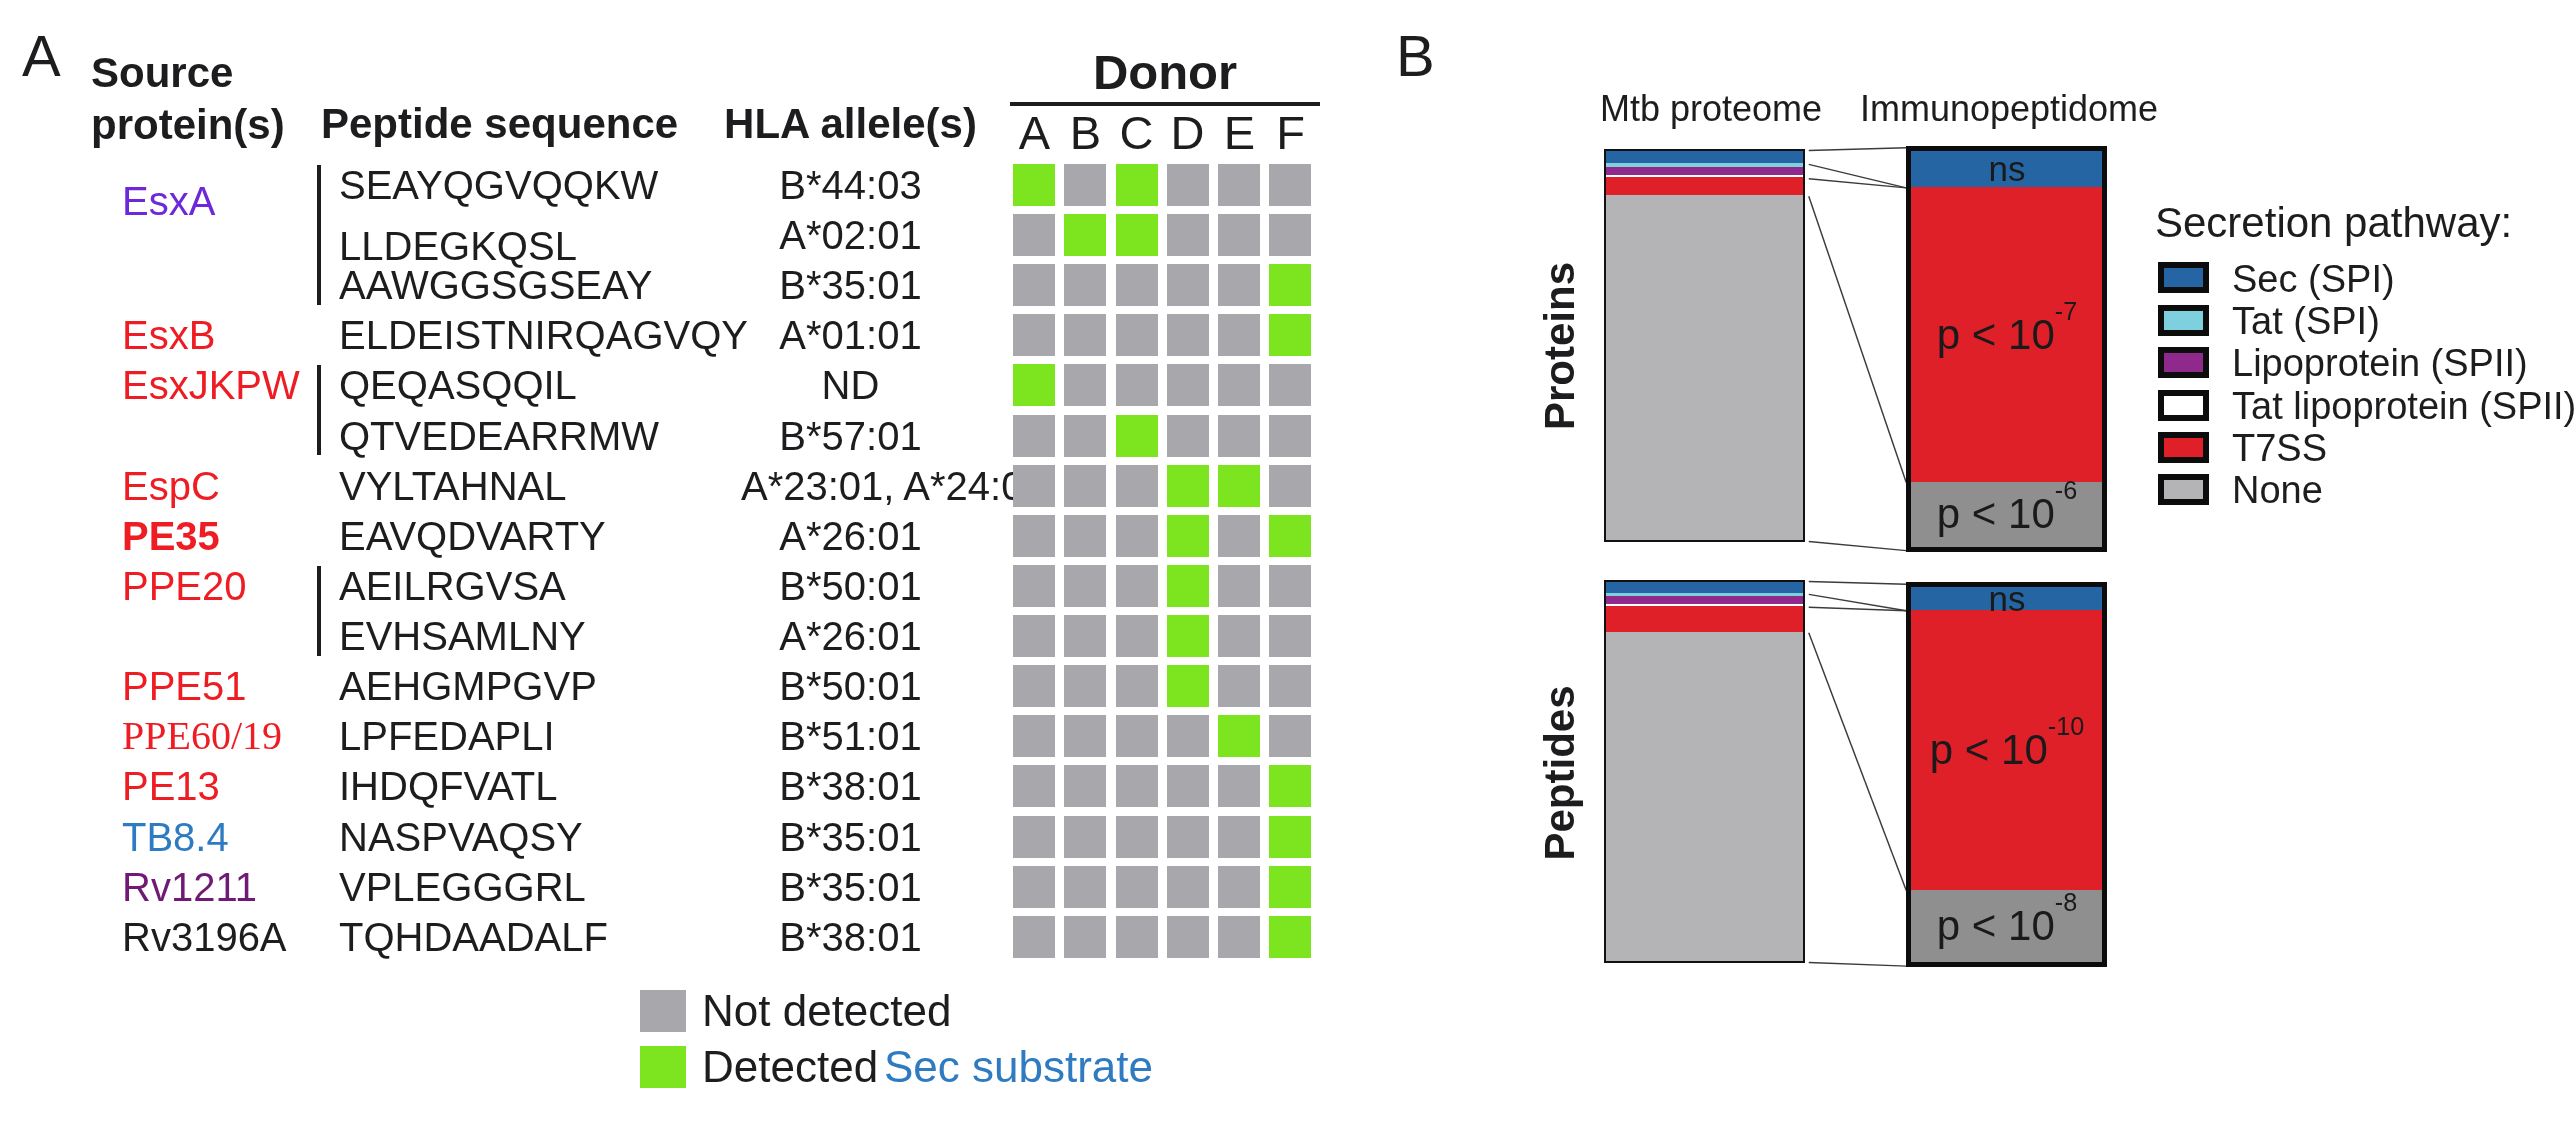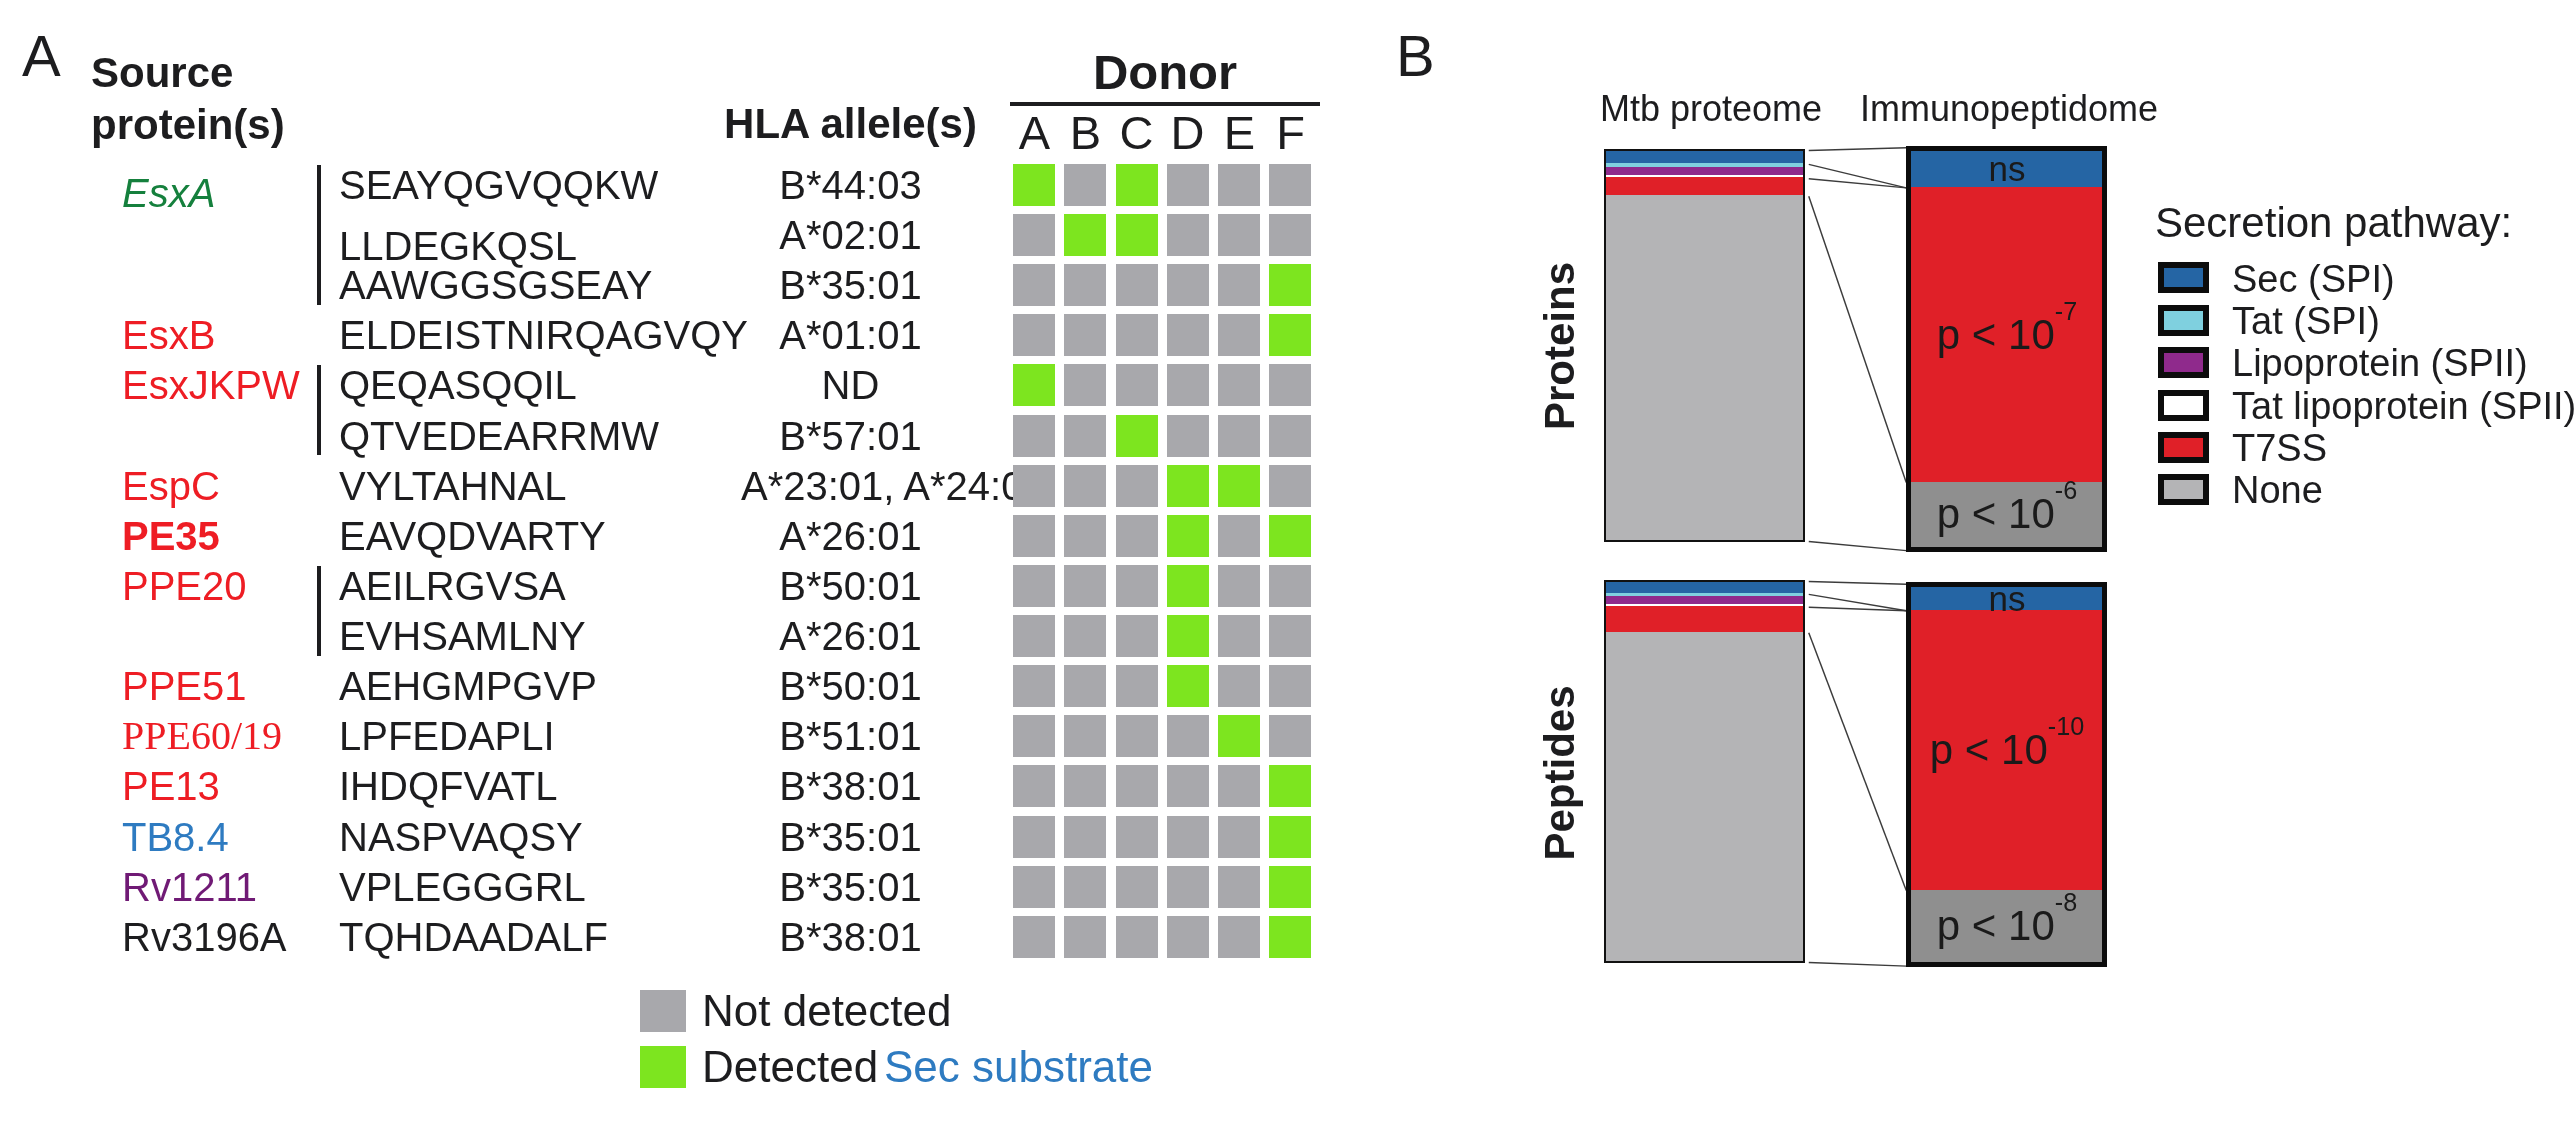--- a/index.html
+++ b/index.html
@@ -19,37 +19,38 @@
 </style>
 </head>
 <body>
 
 <div id="fig">
 
   <div class="abs nw" style="left:22px;top:22px;font-size:58px;">A</div>
 
   <div class="abs bold" style="left:91px;top:47px;width:235px;font-size:42px;line-height:52px;">Source protein(s)</div>
 
+  <div class="abs nw bold" style="left:321px;top:100px;font-size:42px;">Peptide sequence</div>
 
   <div class="abs nw bold ctr" style="left:723px;top:100px;width:255px;font-size:42px;">HLA allele(s)</div>
 
   <div class="abs nw bold ctr" style="left:1010px;top:44px;width:310px;font-size:49px;">Donor</div>
 
   <div class="abs" style="left:1010px;top:102px;width:310px;height:3.6px;background:#1d1d1f;"></div>
 
   <div id="donor-letters">
       <div class="abs nw" style="left: 1009px; top: 109px; width: 51px; height: 47px; line-height: 47px; text-align: center; font-size: 47px;">A</div>
       <div class="abs nw" style="left: 1060px; top: 109px; width: 51px; height: 47px; line-height: 47px; text-align: center; font-size: 47px;">B</div>
       <div class="abs nw" style="left: 1111px; top: 109px; width: 51px; height: 47px; line-height: 47px; text-align: center; font-size: 47px;">C</div>
       <div class="abs nw" style="left: 1162px; top: 109px; width: 51px; height: 47px; line-height: 47px; text-align: center; font-size: 47px;">D</div>
       <div class="abs nw" style="left: 1214px; top: 109px; width: 51px; height: 47px; line-height: 47px; text-align: center; font-size: 47px;">E</div>
       <div class="abs nw" style="left: 1265px; top: 109px; width: 51px; height: 47px; line-height: 47px; text-align: center; font-size: 47px;">F</div>
     </div>
   <div id="table-rows">
-      <div class="abs nw" style="left: 122px; top: 172px; height: 42px; line-height: 42px; font-size: 40px; color: #15803d; font-style: italic;">EsxA</div>
+      <div class="abs nw" style="left: 122px; top: 180px; height: 42px; line-height: 42px; font-size: 40px; color: #6d28d9;">EsxA</div>
       <div class="abs nw" style="left: 339px; top: 164px; height: 42px; line-height: 42px; font-size: 40px;">SEAYQGVQQKW</div>
       <div class="abs nw" style="left: 741px; top: 164px; width: 219px; height: 42px; line-height: 42px; font-size: 40px; text-align: center;">B*44:03</div>
       <div class="abs nw" style="left: 339px; top: 214px; height: 42px; line-height: 42px; font-size: 40px; margin-top: 11px;">LLDEGKQSL</div>
       <div class="abs nw" style="left: 741px; top: 214px; width: 219px; height: 42px; line-height: 42px; font-size: 40px; text-align: center;">A*02:01</div>
       <div class="abs nw" style="left: 339px; top: 264px; height: 42px; line-height: 42px; font-size: 40px;">AAWGGSGSEAY</div>
       <div class="abs nw" style="left: 741px; top: 264px; width: 219px; height: 42px; line-height: 42px; font-size: 40px; text-align: center;">B*35:01</div>
       <div class="abs nw" style="left: 122px; top: 314px; height: 42px; line-height: 42px; font-size: 40px; color: rgb(238, 29, 36);">EsxB</div>
       <div class="abs nw" style="left: 339px; top: 314px; height: 42px; line-height: 42px; font-size: 40px;">ELDEISTNIRQAGVQY</div>
       <div class="abs nw" style="left: 741px; top: 314px; width: 219px; height: 42px; line-height: 42px; font-size: 40px; text-align: center;">A*01:01</div>
       <div class="abs nw" style="left: 122px; top: 364px; height: 42px; line-height: 42px; font-size: 40px; color: rgb(238, 29, 36);">EsxJKPW</div>

